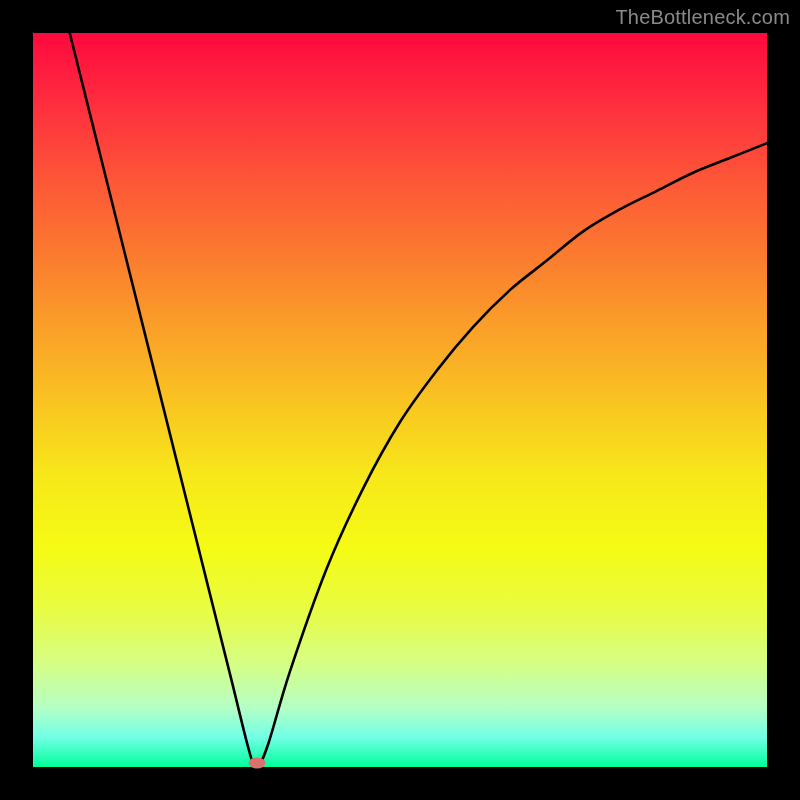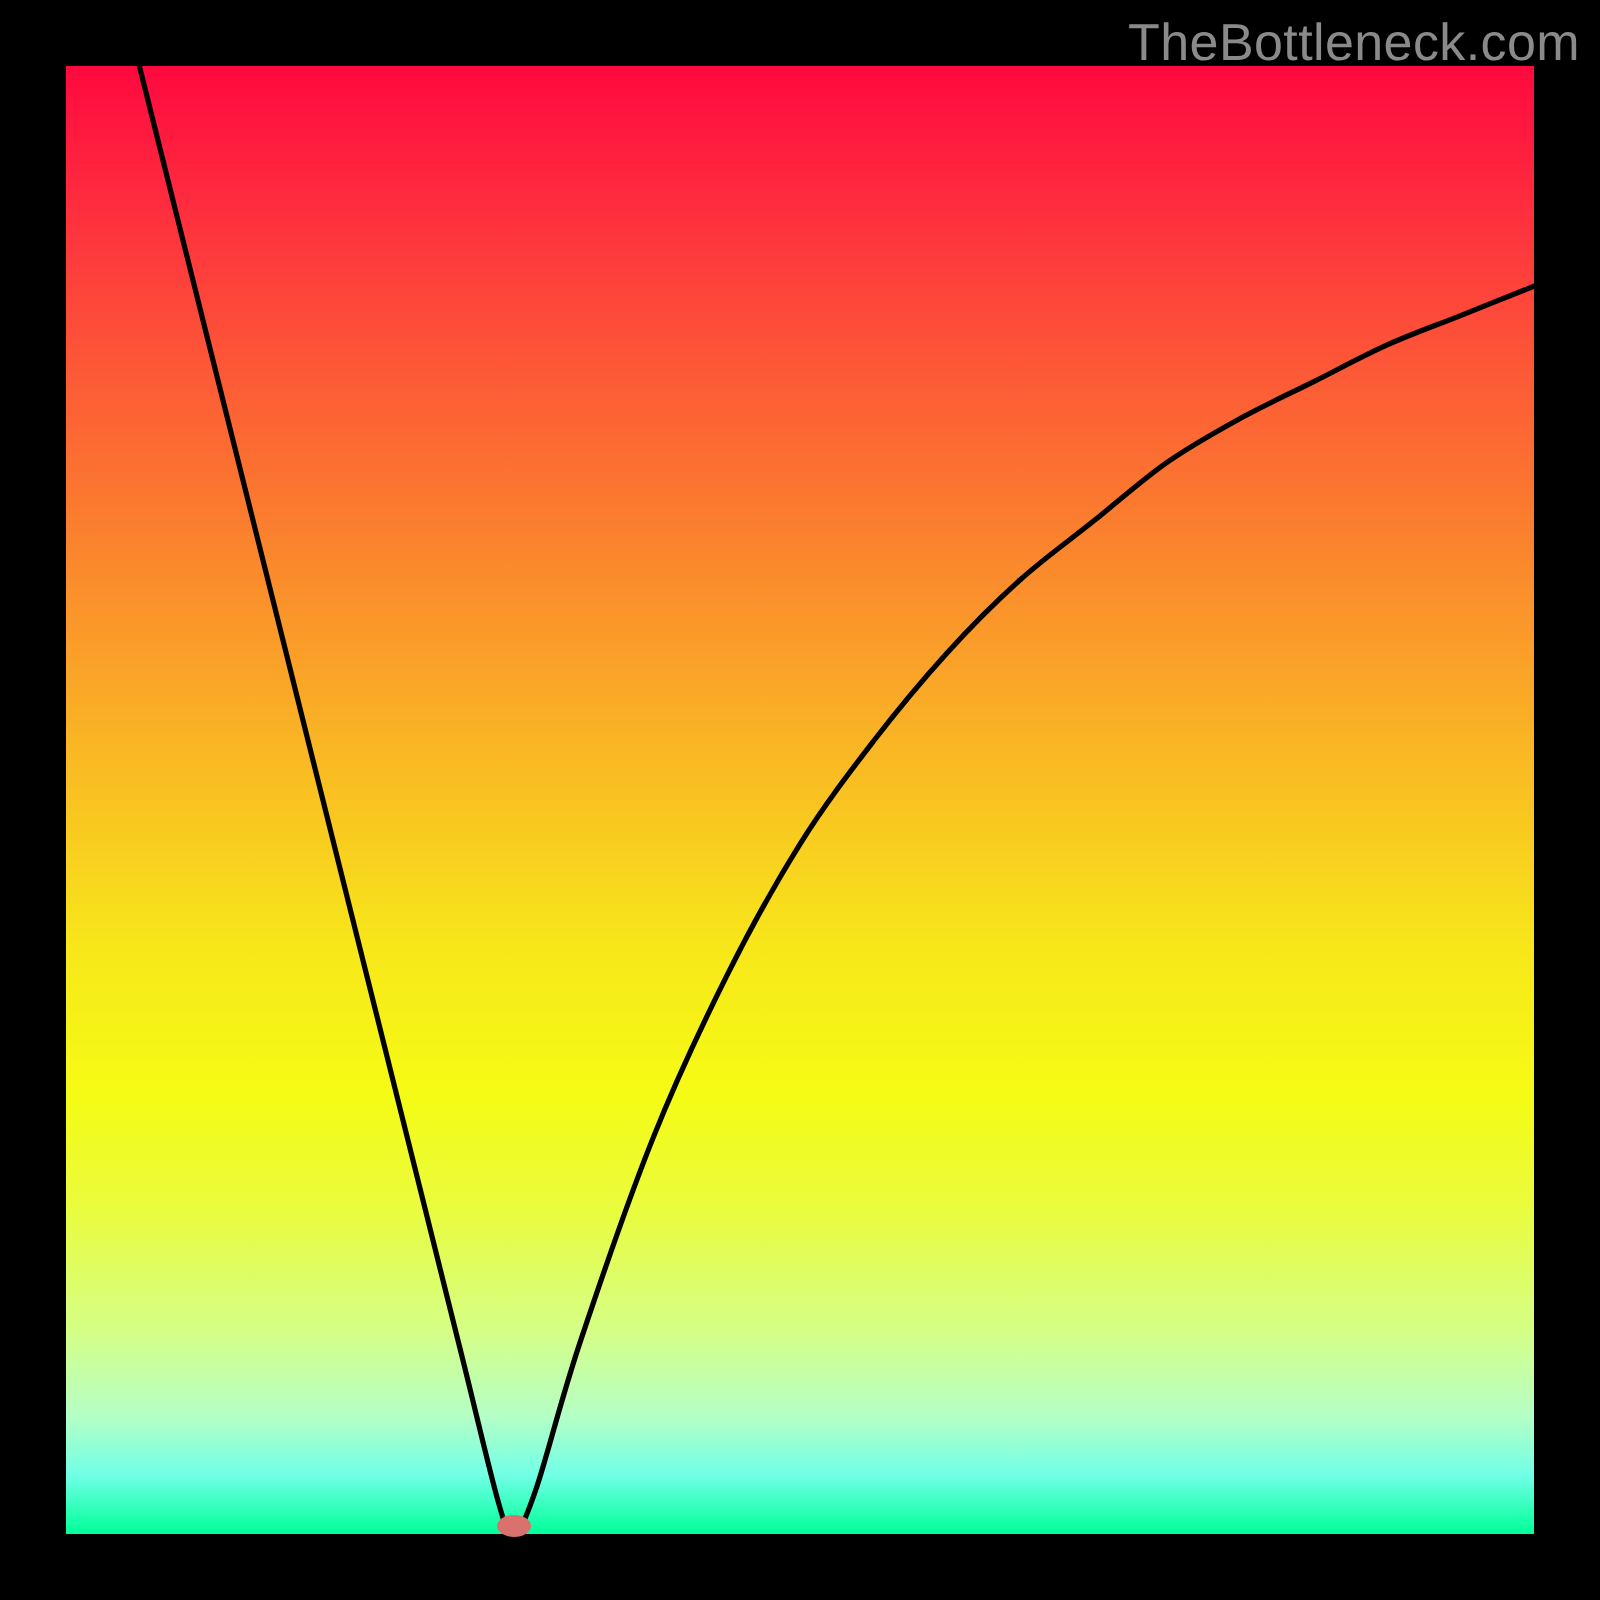--- a/index.html
+++ b/index.html
@@ -46,21 +46,21 @@
     left: 0;
     width: 734px;
     height: 734px;
     pointer-events: none;
   }
   .attribution {
     position: absolute;
     top: 6px;
     right: 10px;
     color: #8a8a8a;
-    font-size: 26px;
+    font-size: 20px;
     font-weight: 400;
     letter-spacing: 0.2px;
     user-select: none;
   }
   .marker {
     position: absolute;
     width: 17px;
     height: 11px;
     background: #d9726c;
     border-radius: 50% / 50%;

